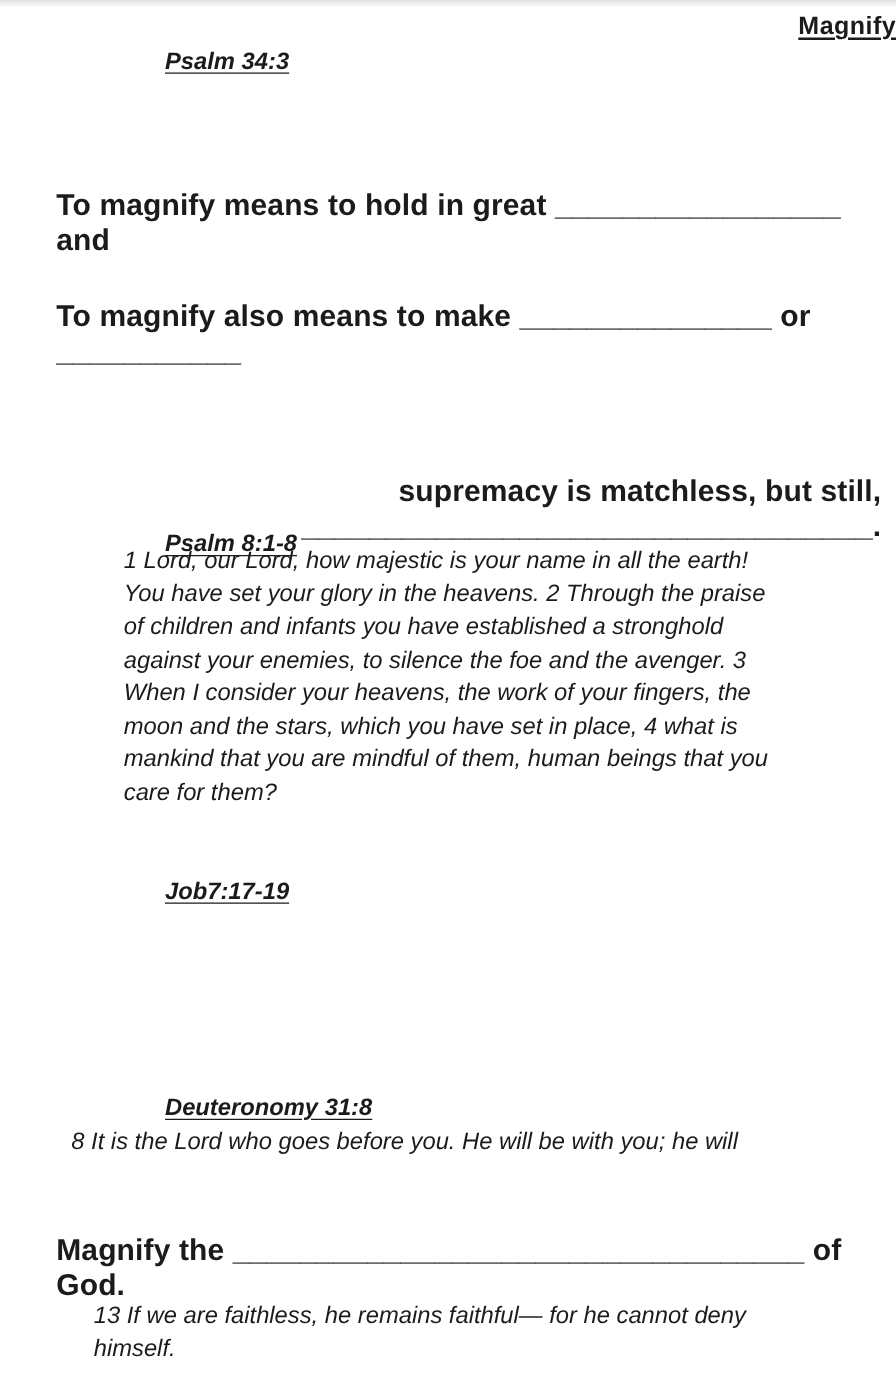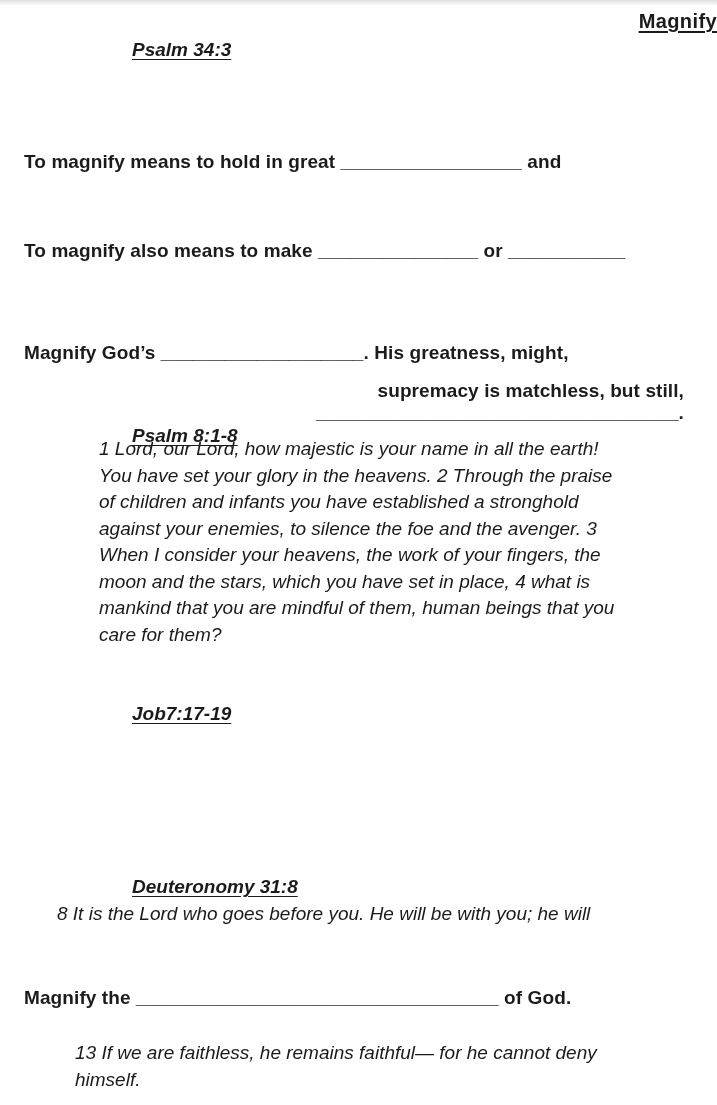--- a/index.html
+++ b/index.html
@@ -49,23 +49,23 @@
     position: absolute;
     left: 75px;
     width: 625px;
     font-size: 19px;
     font-style: italic;
     line-height: 26.5px;
     white-space: pre-line;
   }
   .fill-line {
     position: absolute;
-    left: 24px;
+    left: 45px;
     width: 660px;
-    font-size: 19px;
+    font-size: 24px;
     font-weight: 700;
     letter-spacing: 0.1px;
   }
   
   .h-s1 { top: 39px; }
   .t-s1 { top: 66px; line-height: 27px; }
   .f1a  { top: 151px; }
   .f1b  { top: 191px; }
   .f2a  { top: 240px; }
   .f2b  { top: 286px; }
@@ -87,21 +87,20 @@
   <div class="scan-edge"></div>
 
   <div class="doc-title">Magnify</div>
 
   <div class="scripture-heading h-s1">Psalm 34:3</div>
 
   <div class="fill-line f1a">To magnify means to hold in great _________________ and</div>
 
   <div class="fill-line f2a">To magnify also means to make _______________ or ___________</div>
 
-  <div class="fill-line f3a">Magnify God’s ___________________. His greatness, might,</div>
   <div class="fill-line f3b">supremacy is matchless, but still, __________________________________.</div>
 
   <div class="scripture-heading h-s2">Psalm 8:1-8</div>
   <div class="quote t-s2">1 Lord, our Lord, how majestic is your name in all the earth!
 You have set your glory in the heavens. 2 Through the praise
 of children and infants you have established a stronghold
 against your enemies, to silence the foe and the avenger. 3
 When I consider your heavens, the work of your fingers, the
 moon and the stars, which you have set in place, 4 what is
 mankind that you are mindful of them, human beings that you

